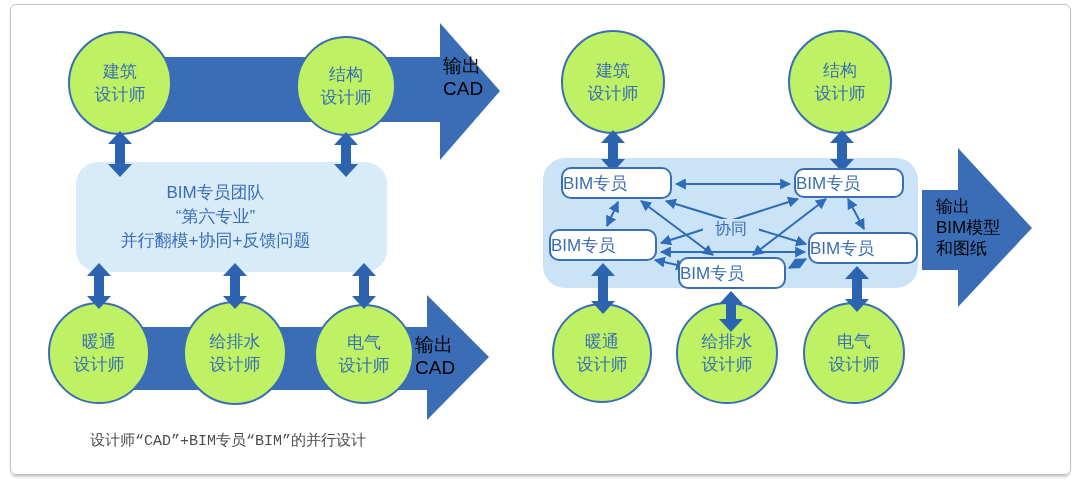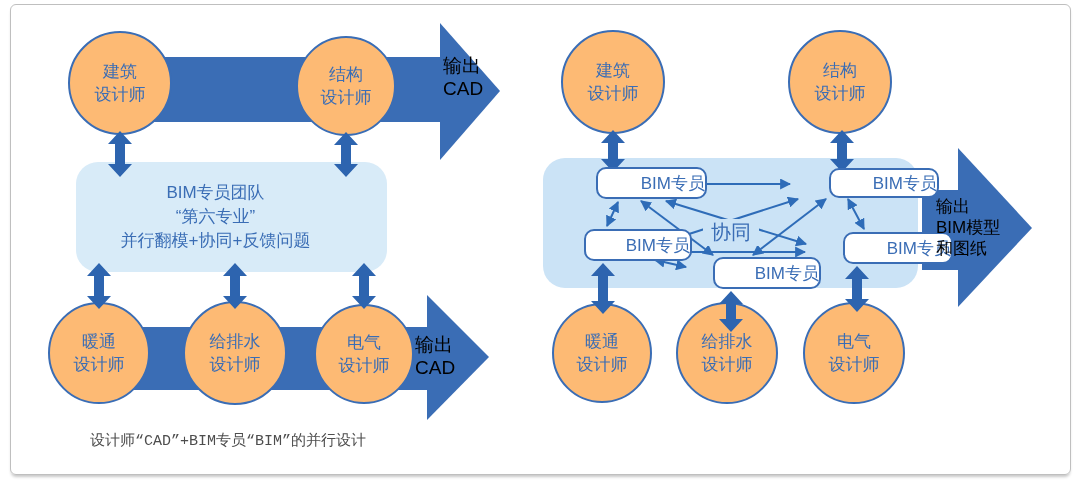--- a/index.html
+++ b/index.html
@@ -10,41 +10,41 @@
   .frame{
     position:absolute;left:10px;top:4px;width:1059px;height:469px;
     border:1.5px solid #bfbfbf;border-radius:6px;
     box-shadow:0 3px 3px -1px rgba(0,0,0,0.22);
   }
   .layer{position:absolute;left:0;top:0;pointer-events:none;}
   .panel-rect{position:absolute;border-radius:22px;}
   .panel-left{left:76px;top:162px;width:311px;height:110px;background:#d8ebf8;}
   .panel-right{left:543px;top:158px;width:375px;height:130px;background:#cbe3f6;}
   .circle{
-    position:absolute;border:2px solid #3a6db5;border-radius:50%;background:#fdba74;
+    position:absolute;border:2px solid #3a6db5;border-radius:50%;background:#bef264;
     display:flex;align-items:center;justify-content:center;text-align:center;
     color:#3a6db5;font-size:17px;line-height:23px;white-space:pre-line;box-sizing:border-box;
   }
   .bim-box{
     position:absolute;background:#fff;border:2px solid #3a6db5;border-radius:10px;
-    display:flex;align-items:center;justify-content:flex-end;color:#3a6db5;
-    font-size:17px;box-sizing:border-box;margin-left:35px;
+    display:flex;align-items:center;justify-content:flex-start;color:#3a6db5;
+    font-size:17px;box-sizing:border-box;
   }
   .team-text{
     position:absolute;left:76px;top:162px;width:279px;height:110px;
     display:flex;align-items:center;justify-content:center;text-align:center;
     color:#3a6db5;font-size:17px;line-height:24px;white-space:pre-line;
   }
   .olabel{
     position:absolute;color:#000000;font-size:19px;line-height:23px;white-space:pre-line;
   }
   .olabel.small{font-size:17px;line-height:21px;}
   .xietong{
     position:absolute;left:703px;top:219px;width:56px;text-align:center;
-    color:#3a6db5;font-size:20px;background:#cbe3f6;
+    color:#3a6db5;font-size:16px;background:#cbe3f6;
   }
   .caption{
     position:absolute;top:431px;color:#4d4d4d;font-size:15px;text-align:center;font-family:Liberation Mono, monospace;
   }
   .caption.left{left:13px;width:430px;}
   .caption.right{left:560px;width:425px;}
 </style>
 </head>
 <body>
 

